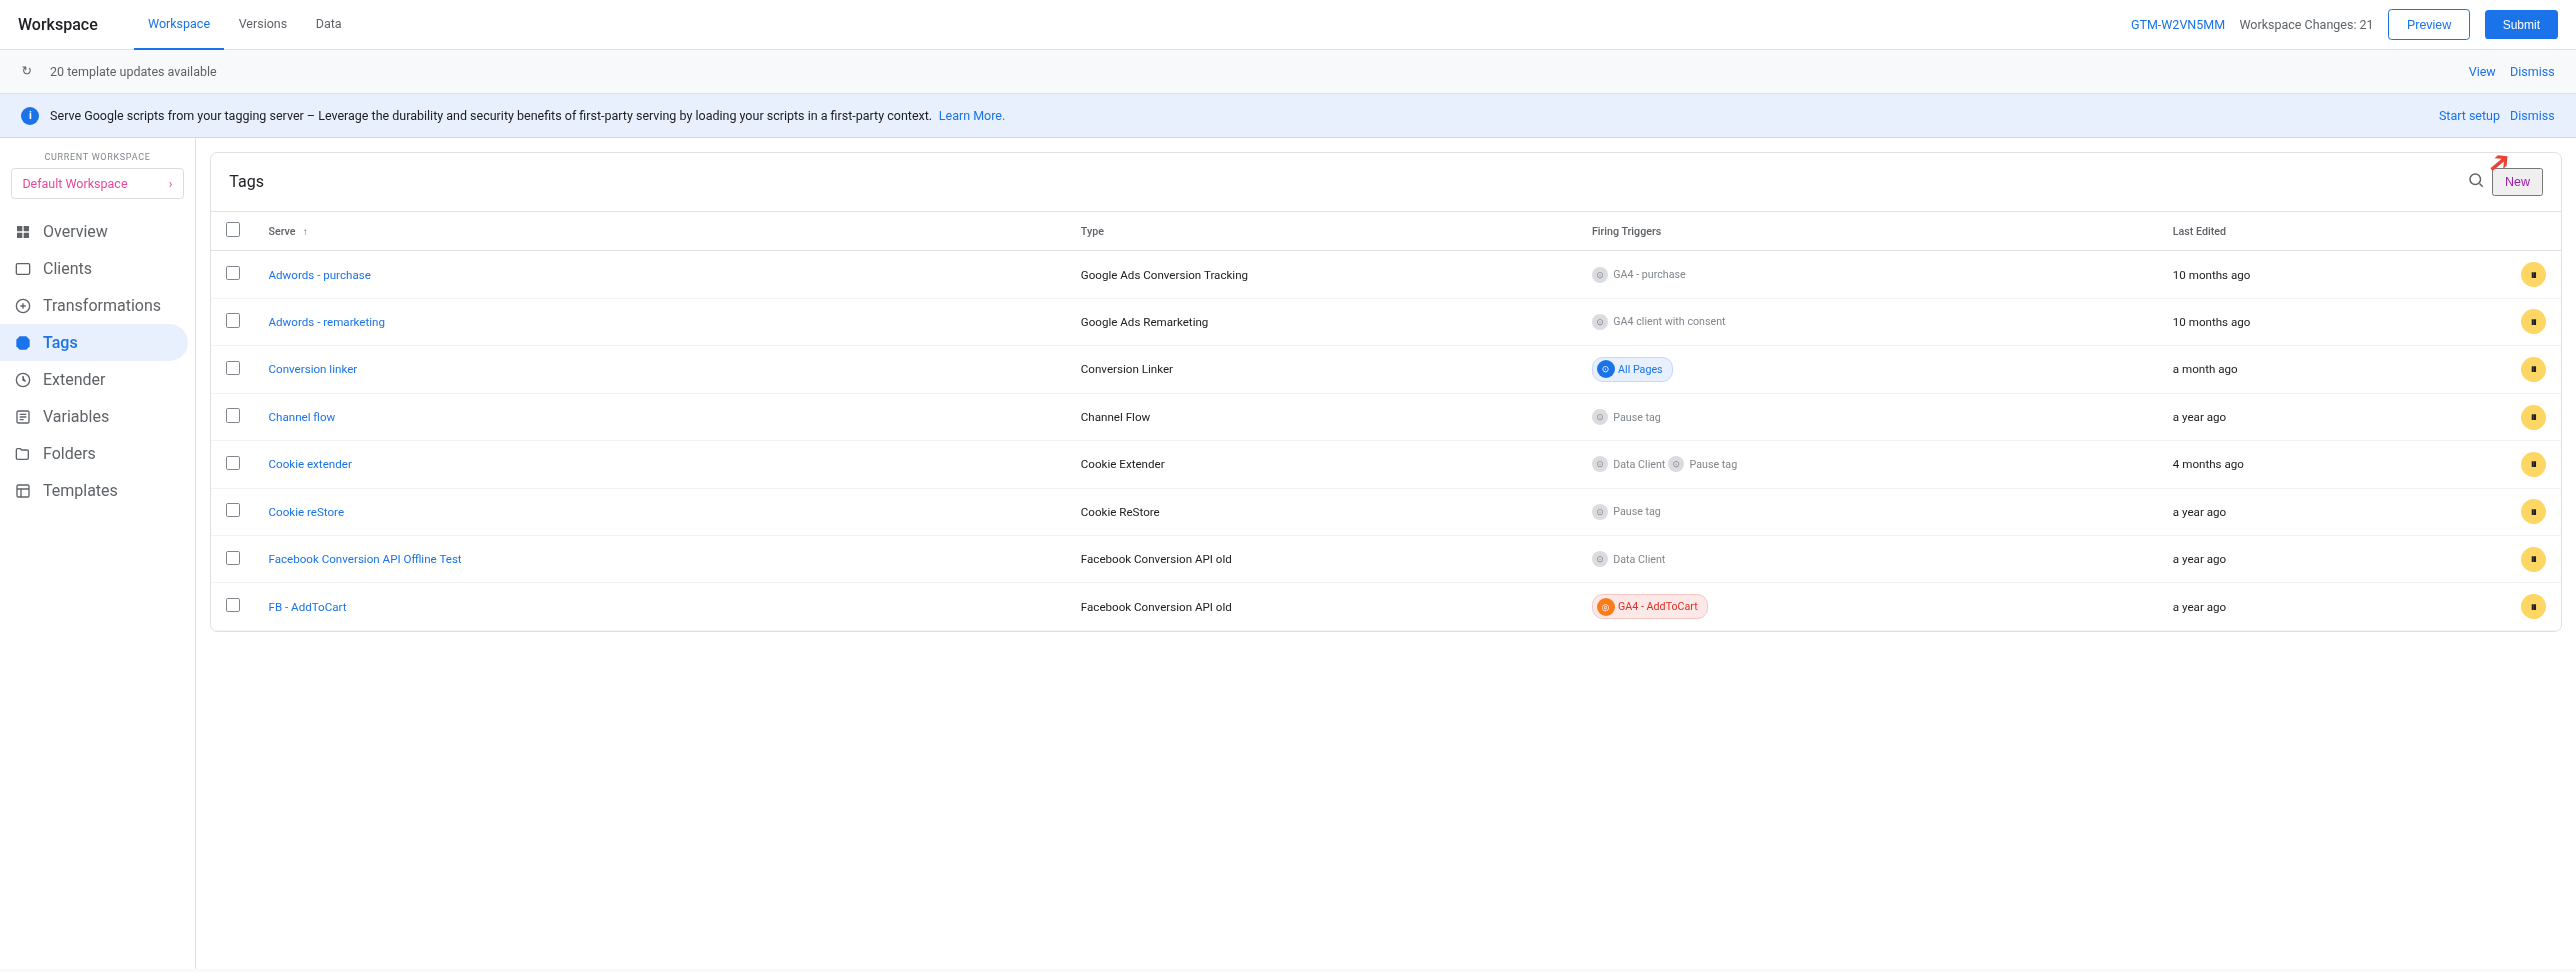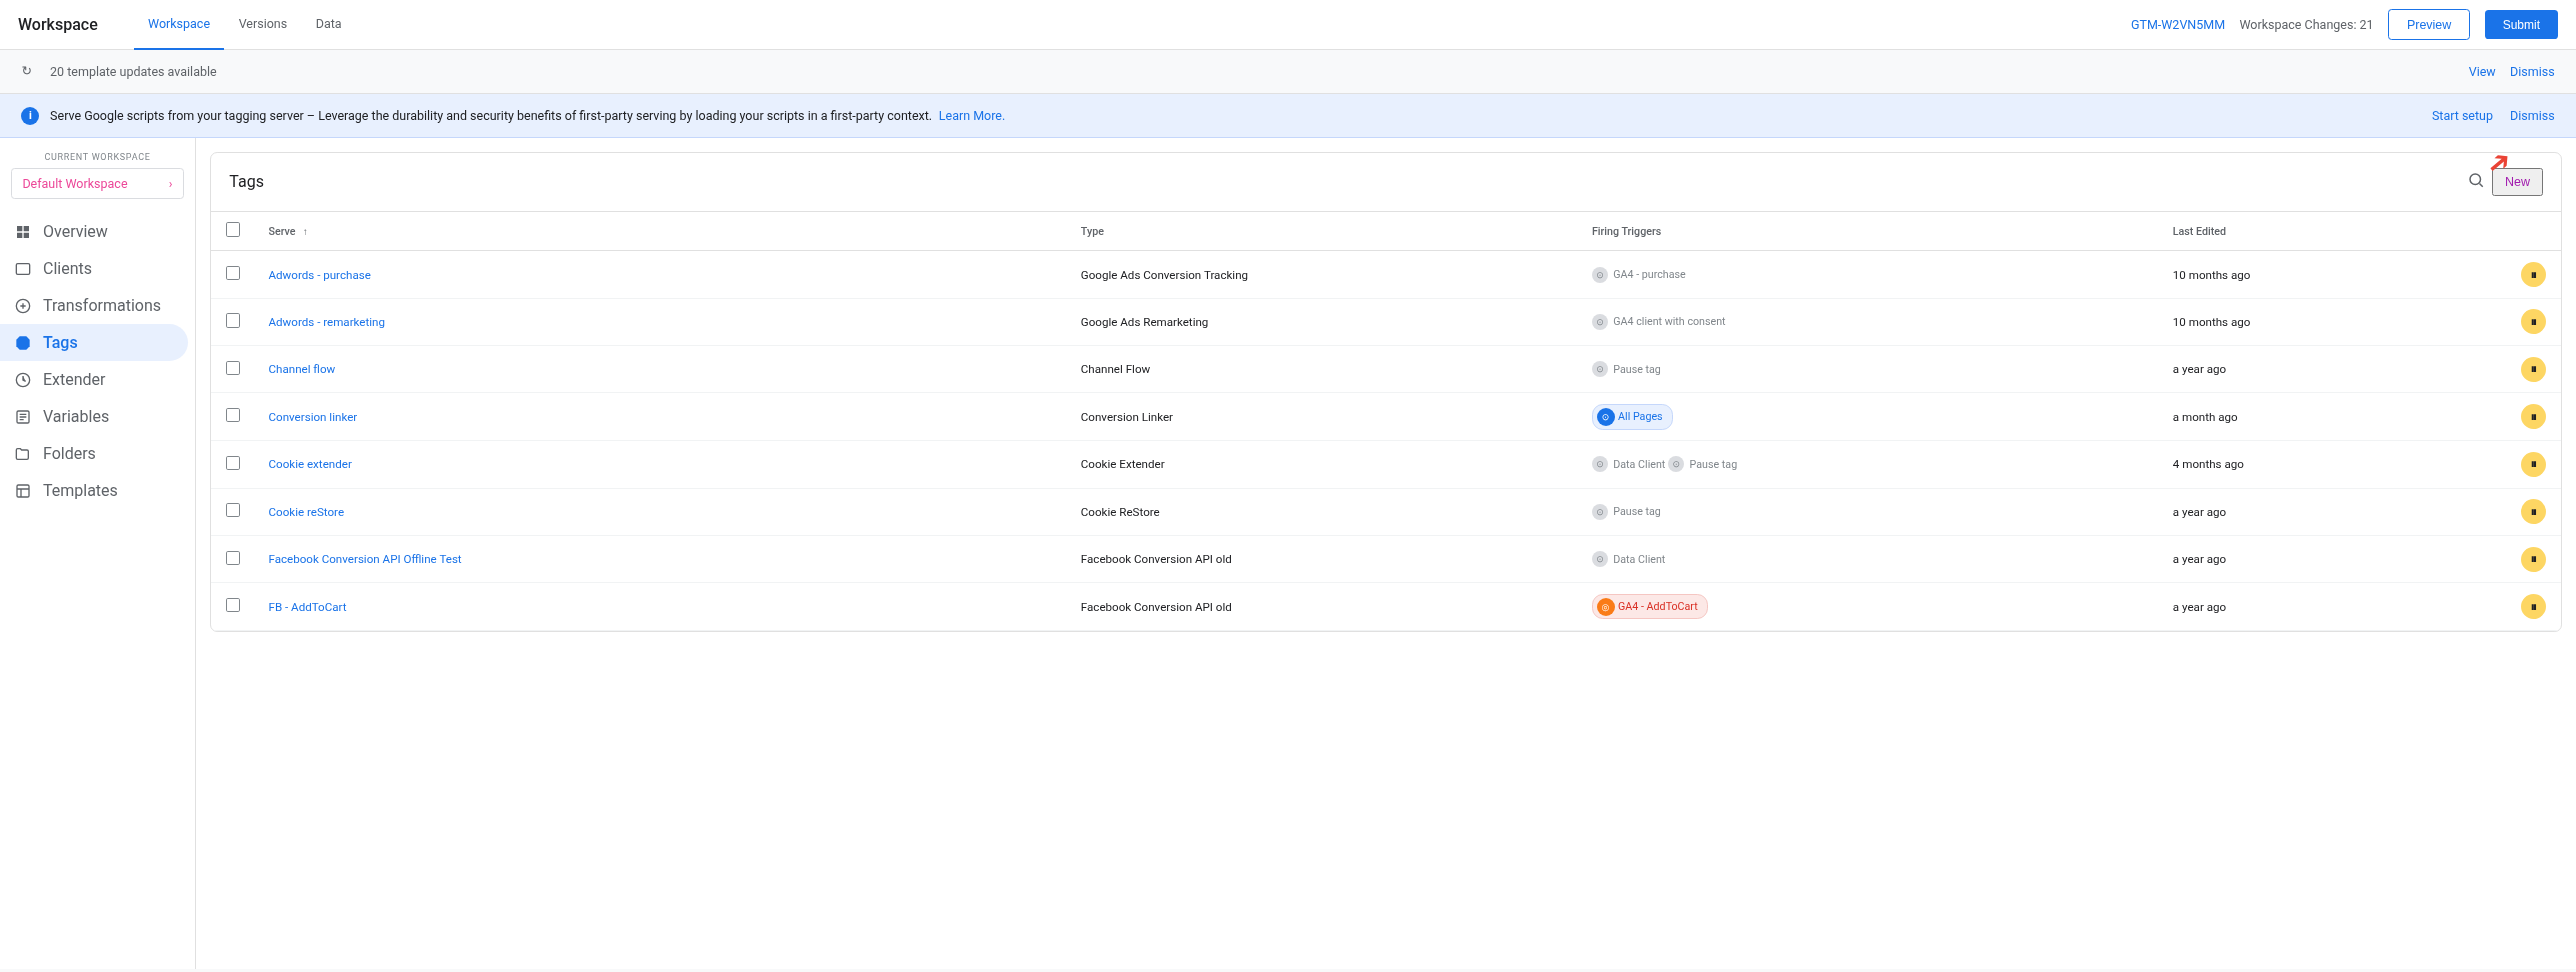--- a/index.html
+++ b/index.html
@@ -47,21 +47,21 @@
     .banner-updates-right { display: flex; gap: 14.3px; }
     .banner-link { color: #1a73e8; cursor: pointer; font-size: 12.5px; }
 
     .banner-info {
       background: #e8f0fe;
       border-bottom: 0.9px solid #c5d7fb;
       padding: 12.5px 21.4px;
       display: flex; align-items: center; justify-content: space-between;
     }
     .banner-info-left { display: flex; align-items: center; gap: 10.7px; font-size: 12.5px; color: #202124; }
-    .banner-info-right { display: flex; gap: 17px; align-items: center; margin-left: 20px; }
+    .banner-info-right { display: flex; gap: 10px; align-items: center; margin-left: 20px; }
     .banner-info a { color: #1a73e8; }
 
     
     .main-layout { display: flex; height: calc(100vh - 50px - 45px - 46px); }
 
     
     .sidebar {
       width: 196px; min-width: 196px;
       background: #fff;
       border-right: 0.9px solid #e0e0e0;
@@ -360,38 +360,38 @@
               <td class="checkbox-cell"><span class="check-box"></span></td>
               <td><a class="tag-link">Adwords - remarketing</a></td>
               <td>Google Ads Remarketing</td>
               <td><span class="trigger-icon-gray">
         <span style="width:16px;height:16px;border-radius:50%;background:#dadce0;display:inline-flex;align-items:center;justify-content:center;font-size:9px;">⊙</span>GA4 client with consent</span> </td>
               <td>10 months ago</td>
               <td><span class="status-dot yellow">⏸</span></td>
             </tr>
             <tr>
               <td class="checkbox-cell"><span class="check-box"></span></td>
-              <td><a class="tag-link">Channel flow</a></td>
-              <td>Channel Flow</td>
-              <td><span class="trigger-icon-gray">
-        <span style="width:16px;height:16px;border-radius:50%;background:#dadce0;display:inline-flex;align-items:center;justify-content:center;font-size:9px;">⊙</span>Pause tag</span> </td>
-              <td>a year ago</td>
-              <td><span class="status-dot yellow">⏸</span></td>
-            </tr>
-            <tr>
-              <td class="checkbox-cell"><span class="check-box"></span></td>
               <td><a class="tag-link">Conversion linker</a></td>
               <td>Conversion Linker</td>
               <td><span class="trigger-badge blue">
         <span class="trigger-dot blue">⊙</span>All Pages</span> </td>
               <td>a month ago</td>
               <td><span class="status-dot yellow">⏸</span></td>
             </tr>
             <tr>
               <td class="checkbox-cell"><span class="check-box"></span></td>
+              <td><a class="tag-link">Channel flow</a></td>
+              <td>Channel Flow</td>
+              <td><span class="trigger-icon-gray">
+        <span style="width:16px;height:16px;border-radius:50%;background:#dadce0;display:inline-flex;align-items:center;justify-content:center;font-size:9px;">⊙</span>Pause tag</span> </td>
+              <td>a year ago</td>
+              <td><span class="status-dot yellow">⏸</span></td>
+            </tr>
+            <tr>
+              <td class="checkbox-cell"><span class="check-box"></span></td>
               <td><a class="tag-link">Cookie extender</a></td>
               <td>Cookie Extender</td>
               <td><span class="trigger-icon-gray">
         <span style="width:16px;height:16px;border-radius:50%;background:#dadce0;display:inline-flex;align-items:center;justify-content:center;font-size:9px;">⊙</span>Data Client</span> <span class="trigger-icon-gray">
         <span style="width:16px;height:16px;border-radius:50%;background:#dadce0;display:inline-flex;align-items:center;justify-content:center;font-size:9px;">⊙</span>Pause tag</span> </td>
               <td>4 months ago</td>
               <td><span class="status-dot yellow">⏸</span></td>
             </tr>
             <tr>
               <td class="checkbox-cell"><span class="check-box"></span></td>

